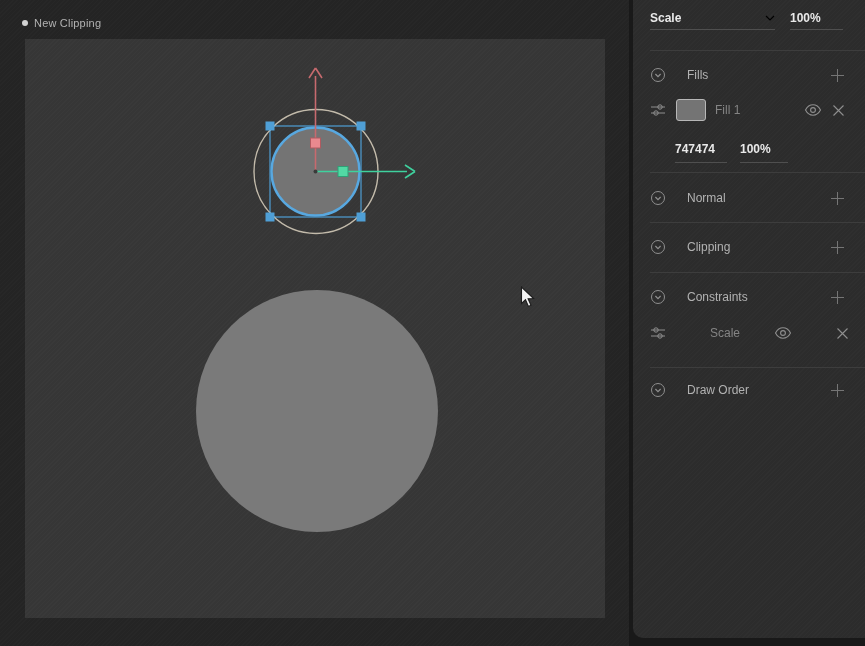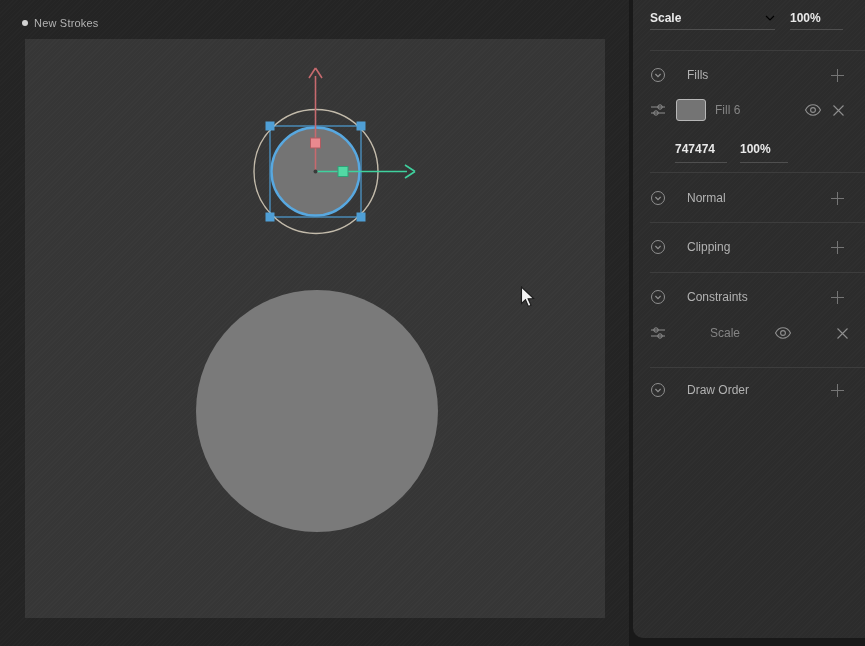--- a/index.html
+++ b/index.html
@@ -63,21 +63,21 @@
 </head>
 <body>
 
 <div class="page">
 
   <div class="stage textured">
     <div class="artboard textured"></div>
 
     <div class="artboard-label">
       <span class="dot"></span>
-      <span>New Strokes</span>
+      <span>New Clipping</span>
     </div>
 
     <div class="big-circle"></div>
 
     <svg class="gizmo" width="629" height="646" viewBox="0 0 629 646">
 
       <circle class="sel-shape" cx="315.5" cy="171.5" r="44"></circle>
 
       <rect class="bbox" x="270" y="126" width="91" height="91"></rect>
 
@@ -137,21 +137,21 @@
 
     <div class="p-abs hrow row-fillitem">
       <span class="icon-btn">
         <svg width="16" height="16" viewBox="0 0 16 16">
             <path class="s" d="M1 5h14M1 11h14" stroke-width="1"></path>
             <circle cx="10" cy="5" r="2.2" fill="#2c2c2c" class="s" stroke-width="1"></circle>
             <circle cx="6" cy="11" r="2.2" fill="#2c2c2c" class="s" stroke-width="1"></circle>
           </svg>
       </span>
       <span class="swatch" style="background: rgb(116, 116, 116);"></span>
-      <span class="dim-label fill-name">Fill 6</span>
+      <span class="dim-label fill-name">Fill 1</span>
       <span class="icon-btn icon-eye">
         <svg width="18" height="14" viewBox="0 0 18 14">
             <path class="s" d="M1.5 7C3.5 3.2 6.2 1.8 9 1.8S14.5 3.2 16.5 7c-2 3.8-4.7 5.2-7.5 5.2S3.5 10.8 1.5 7z" stroke-width="1.1"></path>
             <circle class="s" cx="9" cy="7" r="2.4" stroke-width="1.1"></circle>
           </svg>
       </span>
       <span class="icon-btn icon-x">
         <svg width="13" height="13" viewBox="0 0 13 13">
             <path class="s" d="M1.5 1.5l10 10M11.5 1.5l-10 10" stroke-width="1.1"></path>
           </svg>

